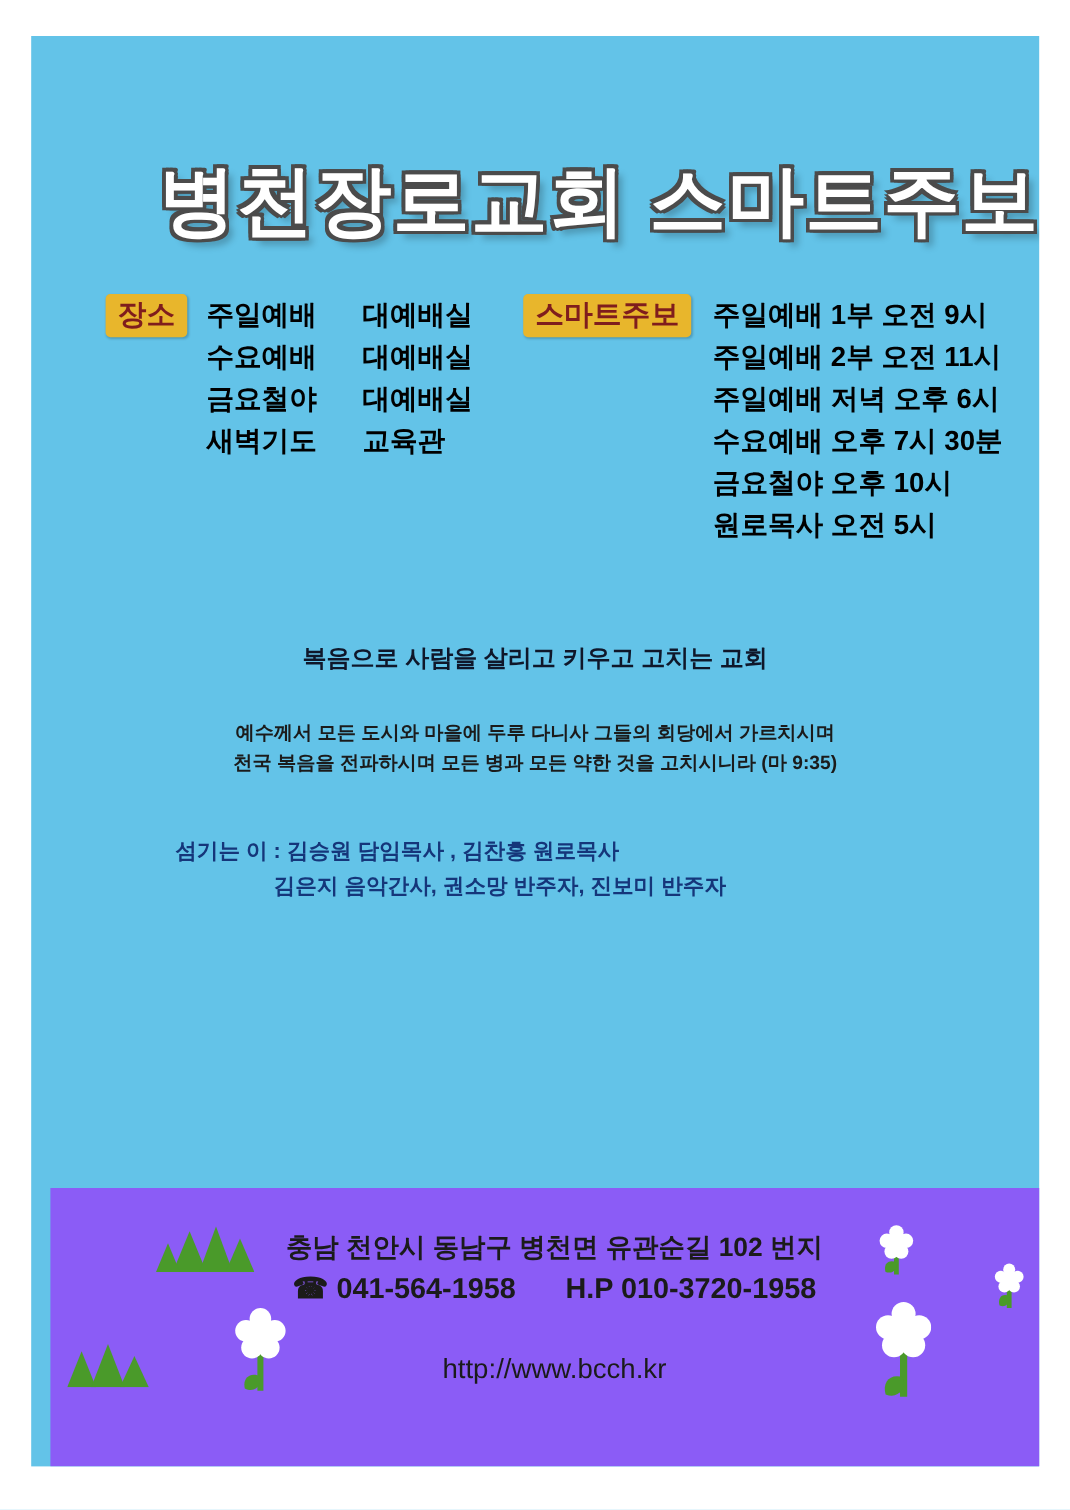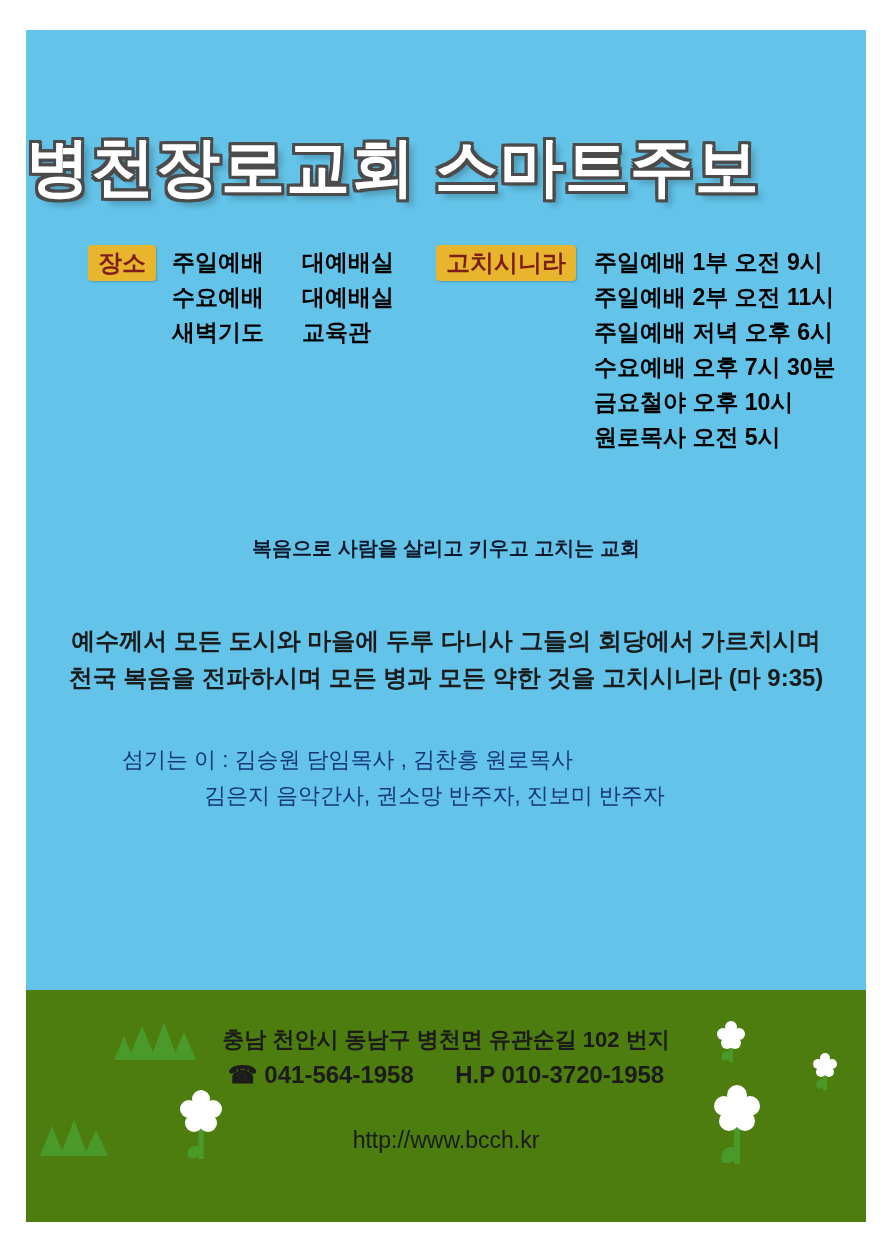--- a/index.html
+++ b/index.html
@@ -18,21 +18,21 @@
     left: 26px;
     top: 30px;
     width: 840px;
     height: 1192px;
     background: #63c3e8;
     box-sizing: border-box;
     overflow: hidden;
   }
   
   #title-wrap {
-    text-align: left;
+    text-align: right;
     padding-top: 105px;
   }
   #poster-title {
     display: inline-block;
     font-size: 64px;
     font-weight: bold;
     color: #ffffff;
     letter-spacing: 1px;
     line-height: 1;
     text-shadow:
@@ -91,46 +91,46 @@
   #slogan {
     text-align: center;
     margin-top: 80px;
     font-size: 20px;
     font-weight: bold;
     color: #0f172a;
   }
   
   #verse {
     text-align: center;
-    margin-top: 60px;
-    font-size: 24px;
+    margin-top: 38px;
+    font-size: 16px;
     font-weight: bold;
     color: #1b1b1b;
     line-height: 1.55;
   }
   
   #staff {
     margin-top: 46px;
-    padding-left: 96px;
+    padding-left: 120px;
     color: #15367a;
-    font-size: 22px;
-    font-weight: normal;
+    font-size: 18px;
+    font-weight: bold;
     line-height: 1.62;
   }
   #staff .indent1 { padding-left: 96px; }
   #staff .indent2 { padding-left: 82px; }
 
   
   #footer {
     position: absolute;
-    left: 0;
+    left: 16px;
     bottom: 0;
     width: 100%;
     height: 232px;
-    background: #4d7c0f;
+    background: #8b5cf6;
   }
   #footer-text {
     text-align: center;
     padding-top: 34px;
     color: #1b1b1b;
   }
   #address {
     font-size: 22px;
     font-weight: bold;
     line-height: 1.45;
@@ -172,27 +172,30 @@
     <div class="col" id="place-col">
       <span class="badge">장소</span>
       <div class="col-lines">
         <div class="line">
           <span class="lbl">주일예배</span><span>대예배실</span>
         </div>
         <div class="line">
           <span class="lbl">수요예배</span><span>대예배실</span>
         </div>
         <div class="line">
+          <span class="lbl">금요철야</span><span>대예배실</span>
+        </div>
+        <div class="line">
           <span class="lbl">새벽기도</span><span>교육관</span>
         </div>
       </div>
     </div>
 
     <div class="col" id="time-col">
-      <span class="badge">고치시니라</span>
+      <span class="badge">스마트주보</span>
       <div class="col-lines">
         <div class="line">주일예배 1부 오전 9시</div>
         <div class="line">주일예배 2부 오전 11시</div>
         <div class="line">주일예배 저녁 오후 6시</div>
         <div class="line">수요예배 오후 7시 30분</div>
         <div class="line">금요철야 오후 10시</div>
         <div class="line">원로목사 오전 5시</div>
       </div>
     </div>
 

